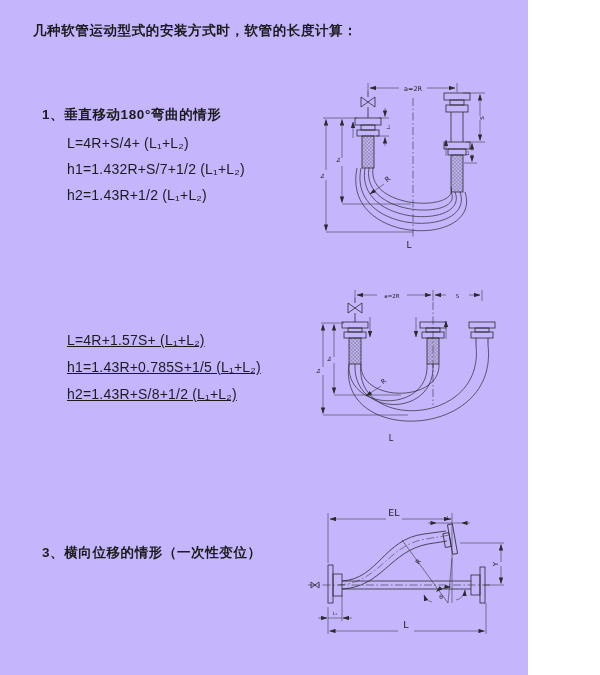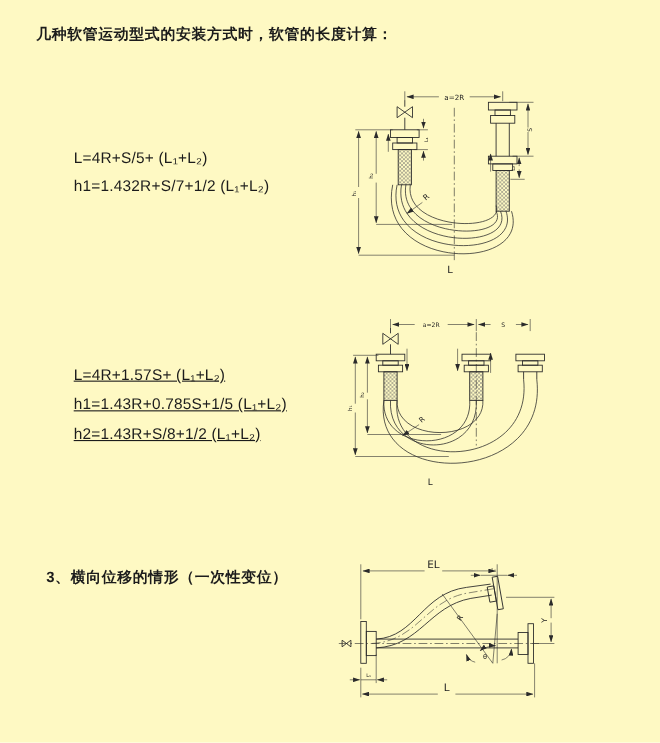--- a/index.html
+++ b/index.html
@@ -1,45 +1,47 @@
 <!DOCTYPE html>
 <html><head>
 <meta charset="utf-8">
 <style>
   html,body{margin:0;padding:0;background:#fff;}
   body{width:600px;height:675px;position:relative;overflow:hidden;
        font-family:"Liberation Sans","DejaVu Sans",sans-serif;color:#1c1c1c;}
-  .page{position:absolute;left:0;top:0;width:600px;height:675px;background:#fef9c3;}
+  .page{position:absolute;left:0;top:0;width:528px;height:675px;background:#c4b5fd;}
   .doc-title{position:absolute;left:33px;top:22px;font-size:13.5px;font-weight:bold;letter-spacing:.6px;white-space:nowrap;}
   .sec-heading{position:absolute;font-size:13.5px;font-weight:bold;letter-spacing:.6px;white-space:nowrap;}
   .formulas{position:absolute;font-size:14px;line-height:26px;letter-spacing:.2px;white-space:nowrap;}
   #f2{line-height:27px;text-decoration:underline;}
   .diag{position:absolute;}
   svg{overflow:visible;}
   svg text{font-family:"DejaVu Sans","Liberation Sans",sans-serif;fill:#222;stroke:none;}
 </style>
 </head>
 <body>
 
 <div class="page">
 
   <div class="doc-title">几种软管运动型式的安装方式时，软管的长度计算：</div>
 
+  <div class="sec-heading" style="left:42px;top:106px">1、垂直移动180°弯曲的情形</div>
   <div class="formulas" style="left:67px;top:130px">
-    <div>L=4R+S/5+ (L₁+L₂)</div>
+    <div>L=4R+S/4+ (L₁+L₂)</div>
     <div>h1=1.432R+S/7+1/2 (L₁+L₂)</div>
+    <div>h2=1.43R+1/2 (L₁+L₂)</div>
   </div>
 
   <div class="formulas" id="f2" style="left:67px;top:327px">
     <div>L=4R+1.57S+ (L₁+L₂)</div>
     <div>h1=1.43R+0.785S+1/5 (L₁+L₂)</div>
     <div>h2=1.43R+S/8+1/2 (L₁+L₂)</div>
   </div>
 
-  <div class="sec-heading" style="left:42px;top:516px">3、横向位移的情形（一次性变位）</div>
+  <div class="sec-heading" style="left:42px;top:544px">3、横向位移的情形（一次性变位）</div>
 
   <svg class="diag" style="left:313px;top:80px" width="185" height="175" viewBox="0 0 185 175">
     <defs>
       <marker id="a1" viewBox="0 0 6 4" refX="5.6" refY="2" markerWidth="6.5" markerHeight="4.3" markerUnits="userSpaceOnUse" orient="auto">
           <path d="M0,0 L6,2 L0,4 Z" fill="#2b2b2b"></path>
         </marker>
       <pattern id="p1" width="3.5" height="3.5" patternUnits="userSpaceOnUse">
         <path d="M0,3.5 L3.5,0 M0,0 L3.5,3.5" stroke="#666" stroke-width="0.45"></path>
       </pattern>
     </defs>

